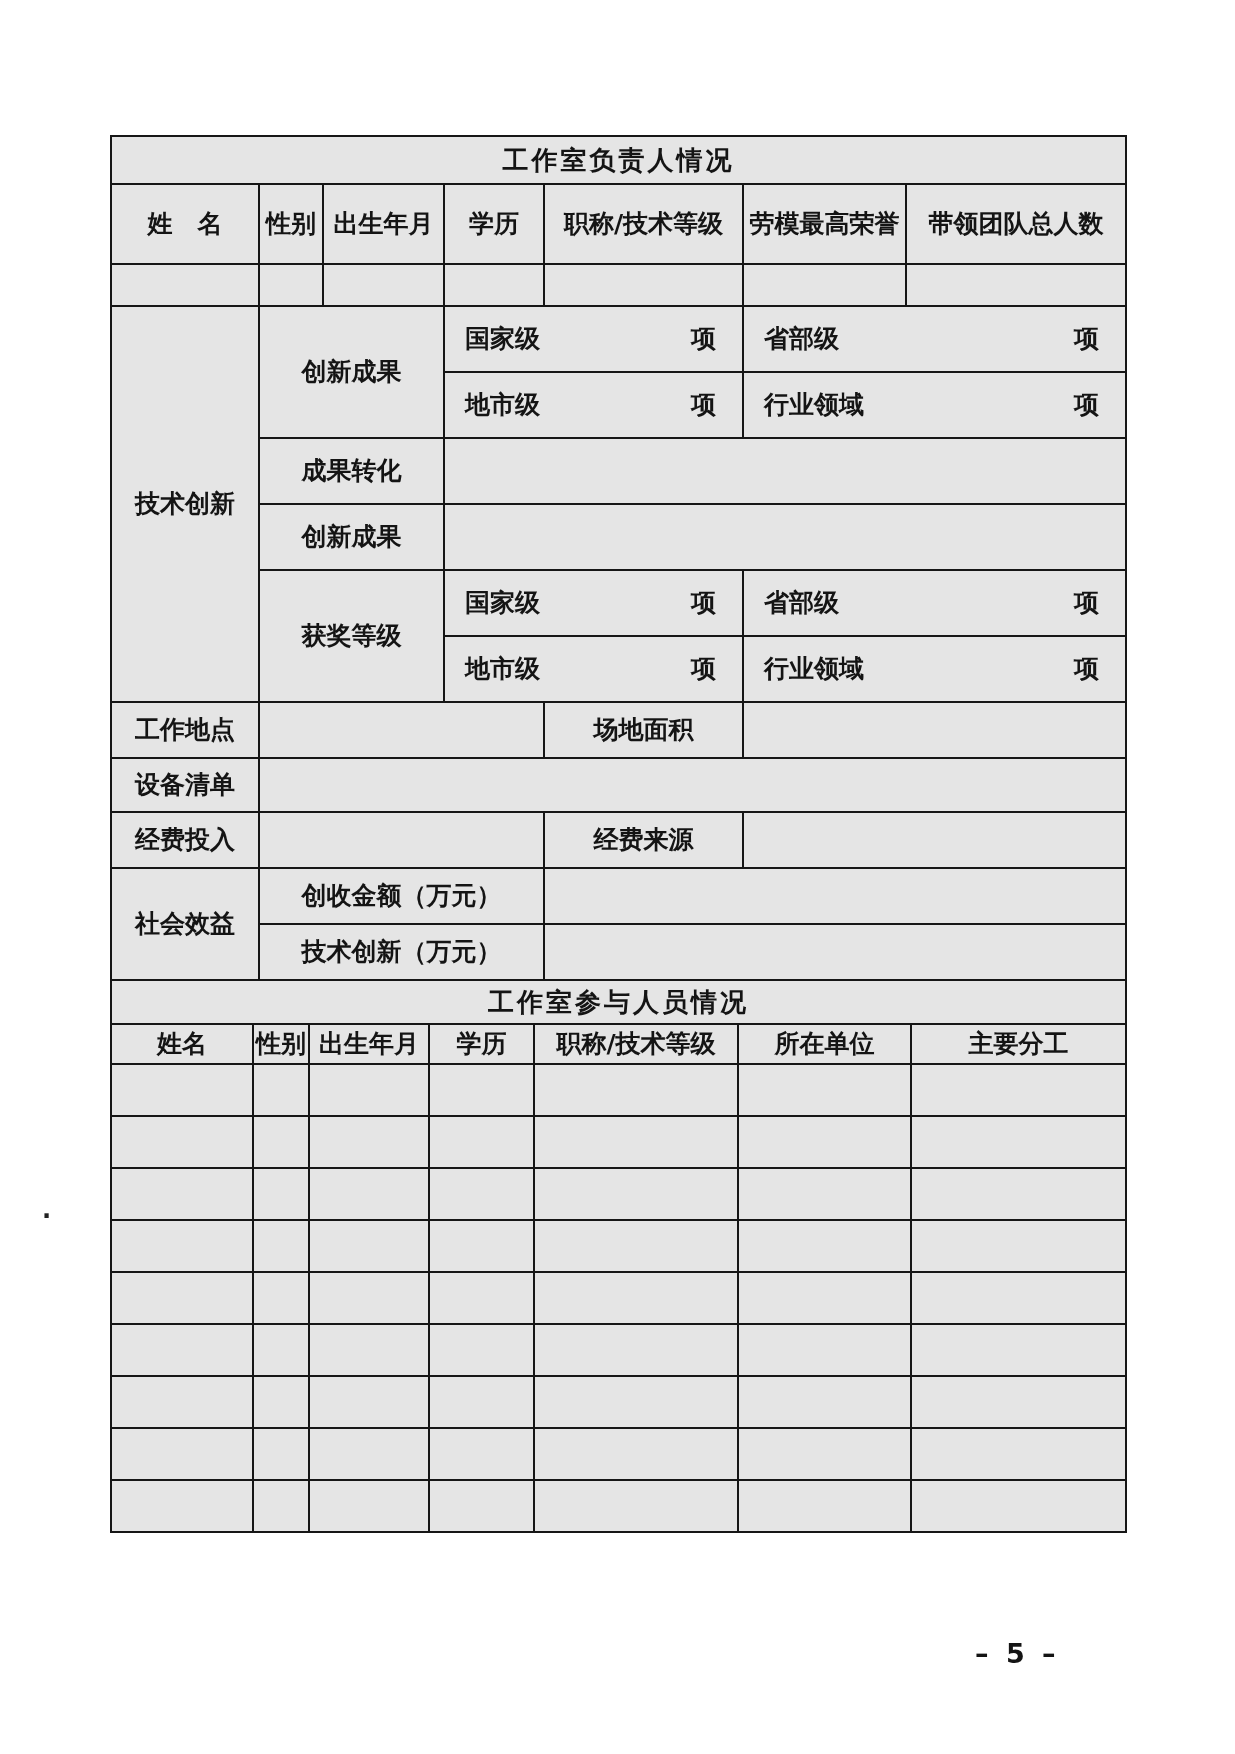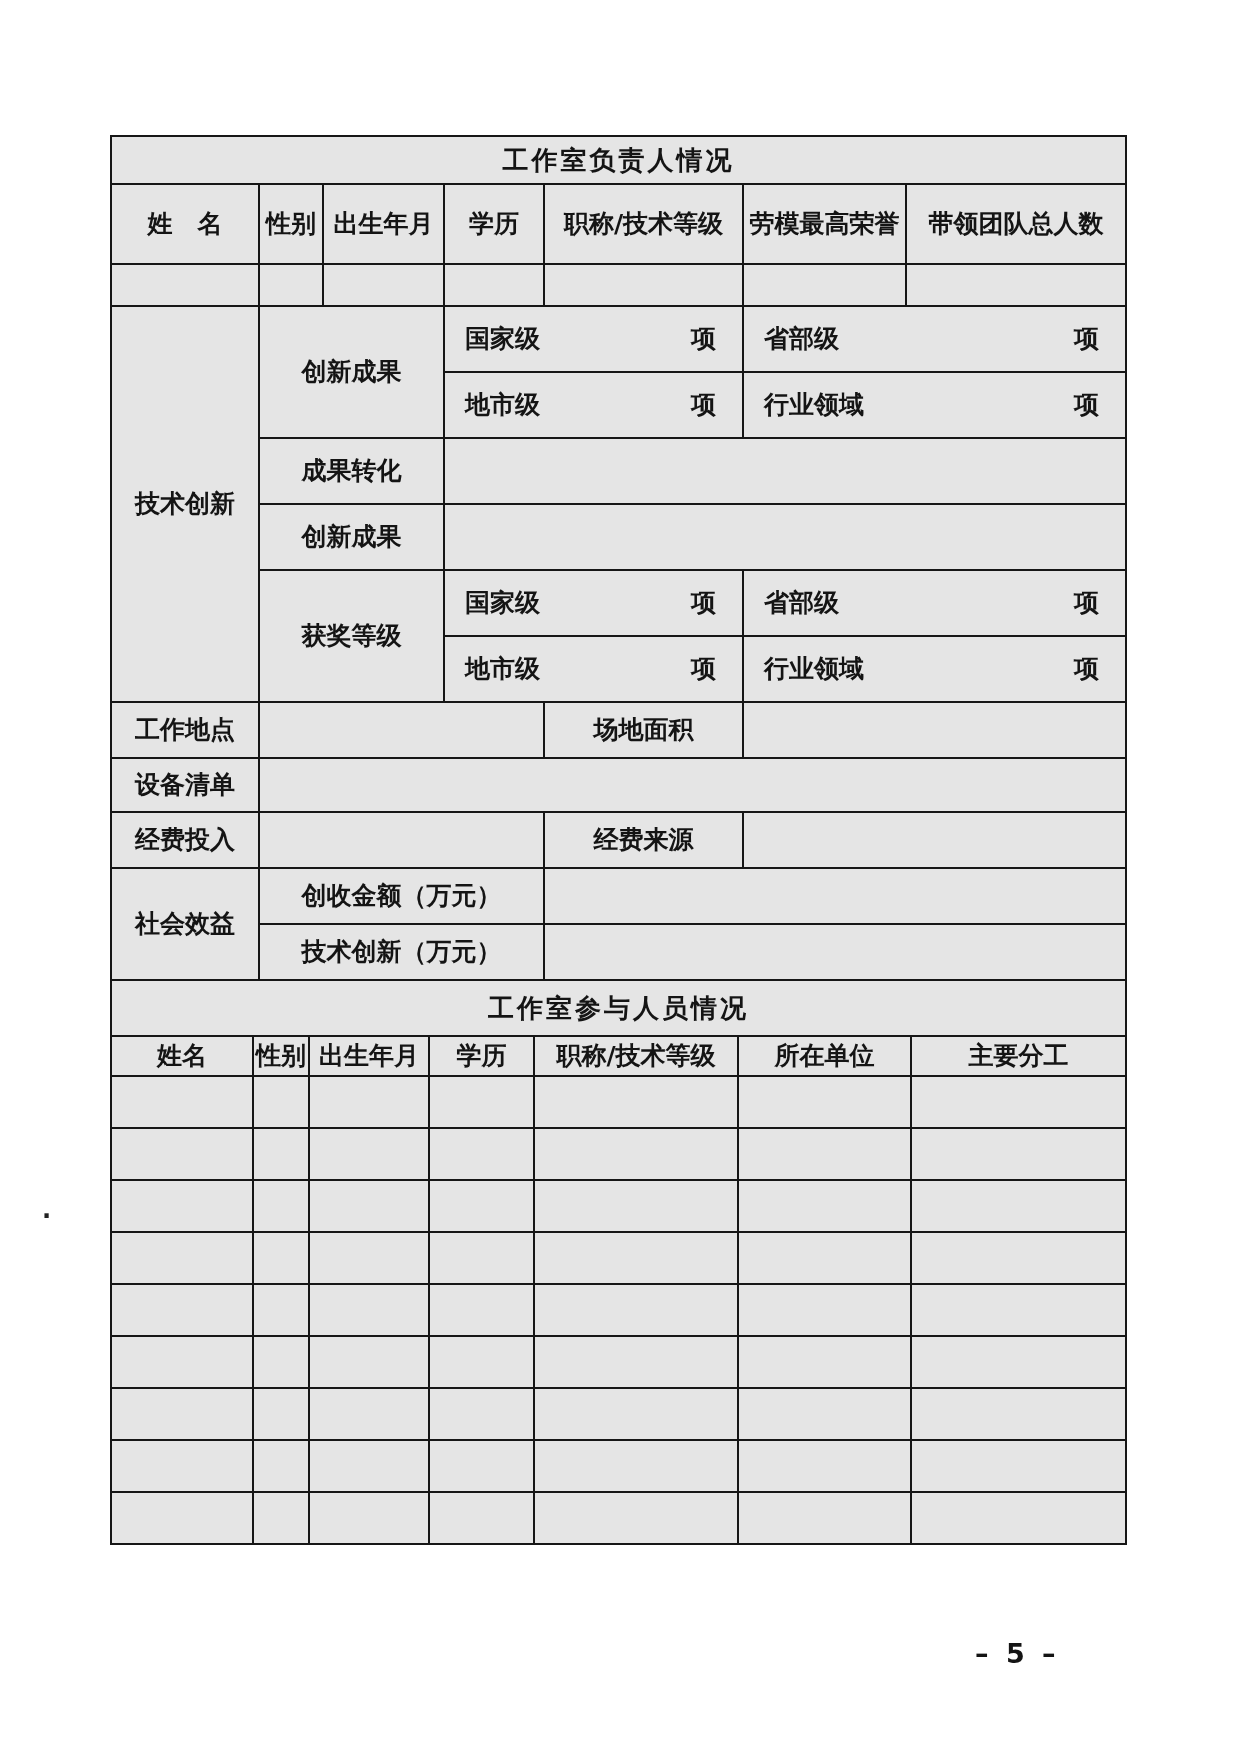--- a/index.html
+++ b/index.html
@@ -20,21 +20,21 @@
   .split span { white-space:nowrap; }
   
   .r-title  { height:48px; }
   .r-head   { height:80px; }
   .r-blank  { height:42px; }
   .r-std    { height:66px; }
   .r-loc    { height:56px;padding-left:13px; }
   .r-equip  { height:54px; }
   .r-fund   { height:56px;margin-top:45px; }
   .r-ben    { height:56px; }
-  .r-ptitle { height:56px; }
+  .r-ptitle { height:44px; }
   .r-phead  { height:40px;margin-left:12px; }
   .r-prow   { height:52px; }
   .page-number {
     position:absolute; left:975px; top:1638px;
     font-size:27px; font-weight:bold; letter-spacing:4px; color:#141414;
   }
   .stray-mark {
     position:absolute; left:42px; top:1196px;
     font-size:24px; font-weight:bold; color:#222;
   }

